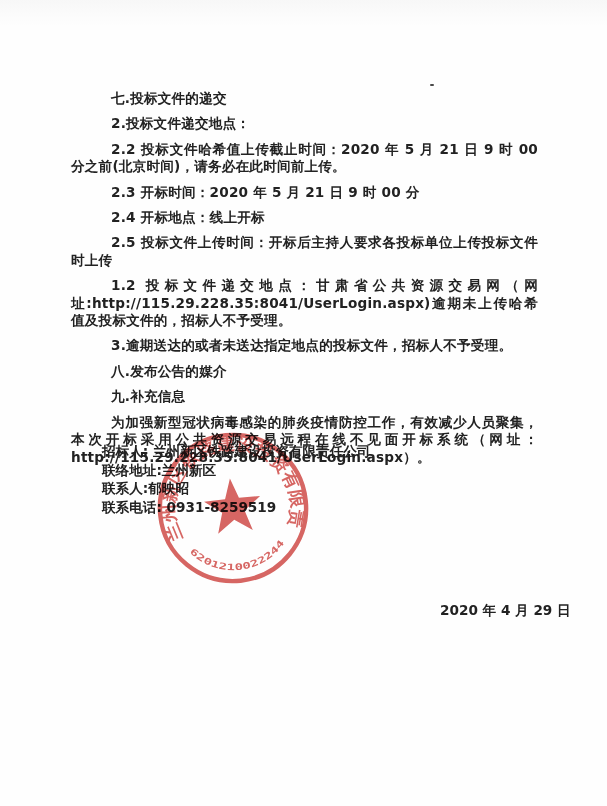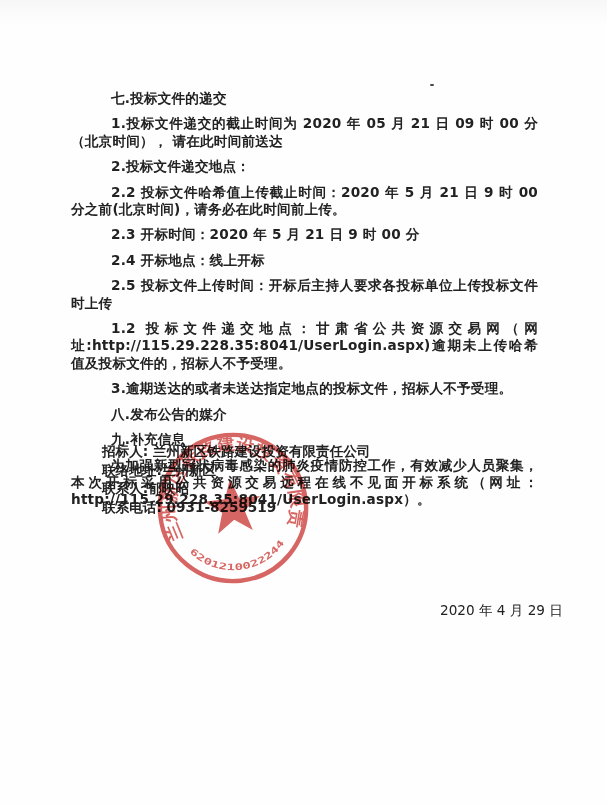--- a/index.html
+++ b/index.html
@@ -47,21 +47,21 @@
     font-size: 13.6px;
     line-height: 18.5px;
     font-weight: 600;
   }
   .contact div { white-space: nowrap; }
   .date-line {
     position: absolute;
     top: 602px;
     left: 440px;
     font-size: 13.6px;
-    font-weight: 400;
+    font-weight: 700;
     white-space: nowrap;
   }
   .speck {
     position: absolute;
     top: 84px;
     left: 430px;
     width: 4px;
     height: 2px;
     background: #4a4a4a;
     border-radius: 1px;
@@ -95,21 +95,20 @@
 </style>
 </head>
 <body>
 
 <div class="page">
   <div class="scan-shade"></div>
   <div class="speck"></div>
 
   <div class="content">
     <p>七.投标文件的递交</p>
-    <p>1.投标文件递交的截止时间为 2020 年 05 月 21 日  09 时 00 分（北京时间）， 请在此时间前送达</p>
     <p>2.投标文件递交地点：</p>
     <p>2.2 投标文件哈希值上传截止时间：2020 年 5 月 21 日 9 时 00 分之前(北京时间)，请务必在此时间前上传。</p>
     <p>2.3 开标时间：2020 年 5 月 21 日 9 时 00 分</p>
     <p>2.4 开标地点：线上开标</p>
     <p>2.5 投标文件上传时间：开标后主持人要求各投标单位上传投标文件时上传</p>
     <p>1.2 投标文件递交地点：甘肃省公共资源交易网（网址:http://115.29.228.35:8041/UserLogin.aspx)逾期未上传哈希值及投标文件的，招标人不予受理。</p>
     <p>3.逾期送达的或者未送达指定地点的投标文件，招标人不予受理。</p>
     <p>八.发布公告的媒介</p>
     <p>九.补充信息</p>
     <p>为加强新型冠状病毒感染的肺炎疫情防控工作，有效减少人员聚集，本次开标采用公共资源交易远程在线不见面开标系统（网址：http://115.29.228.35:8041/UserLogin.aspx）。</p>

